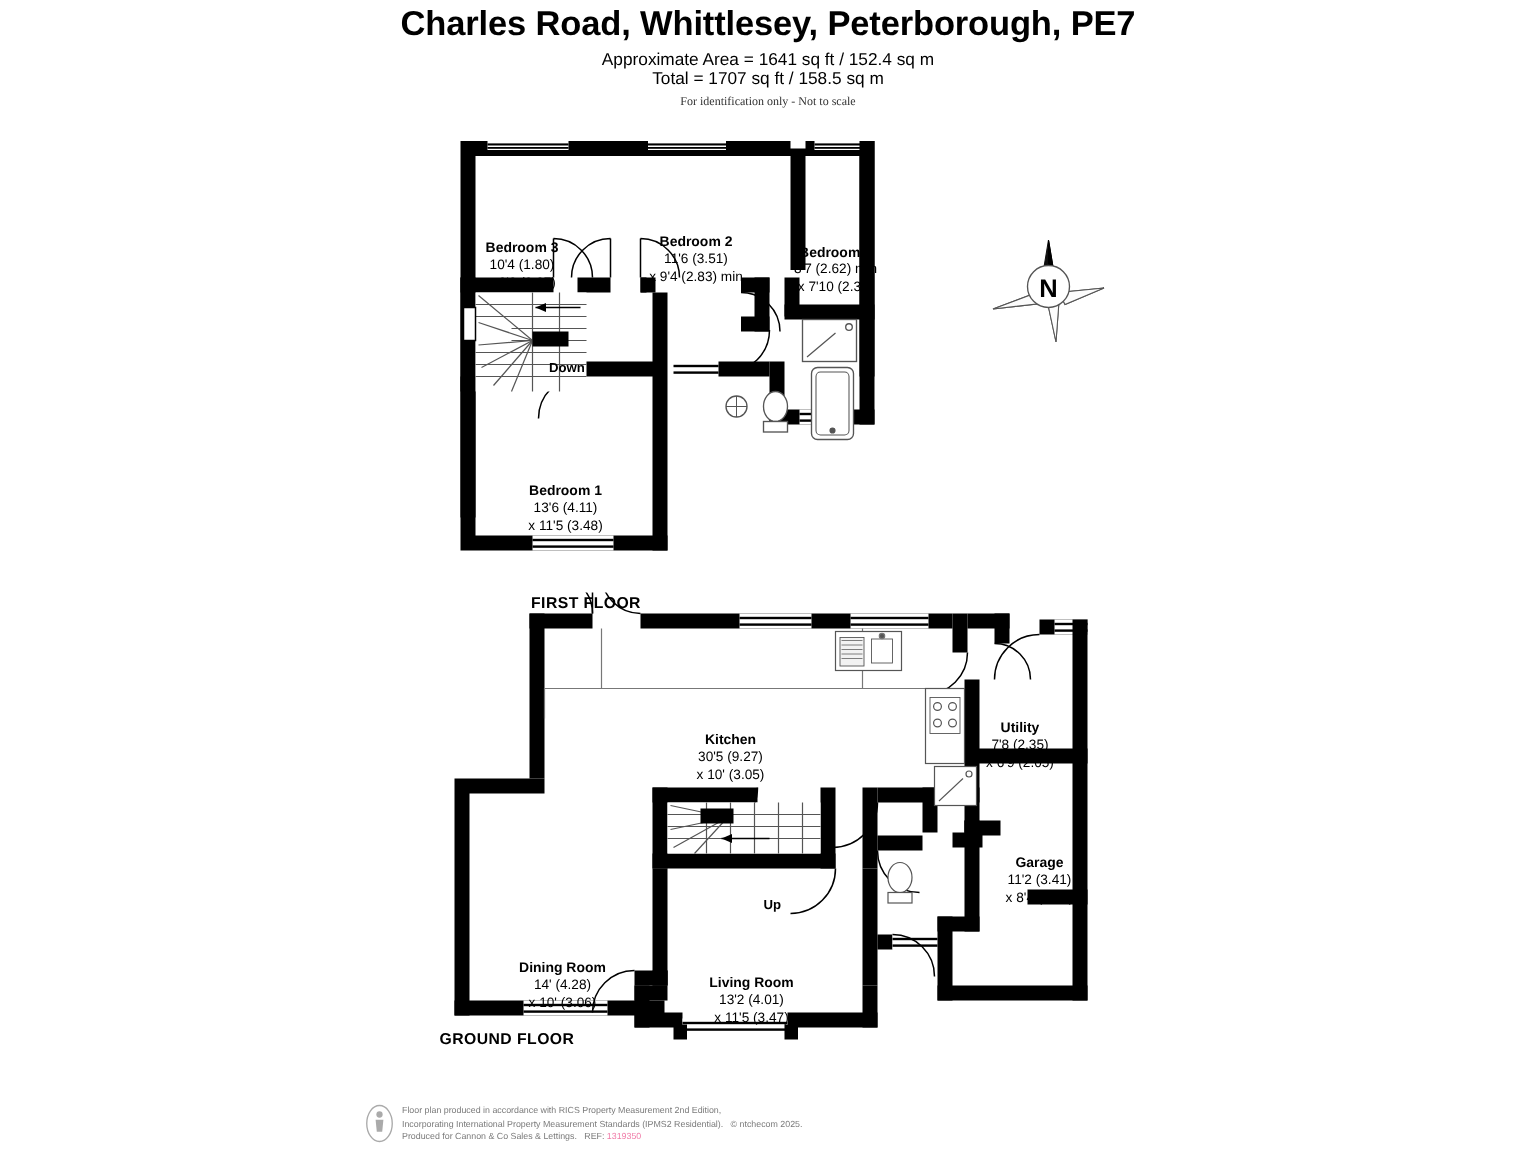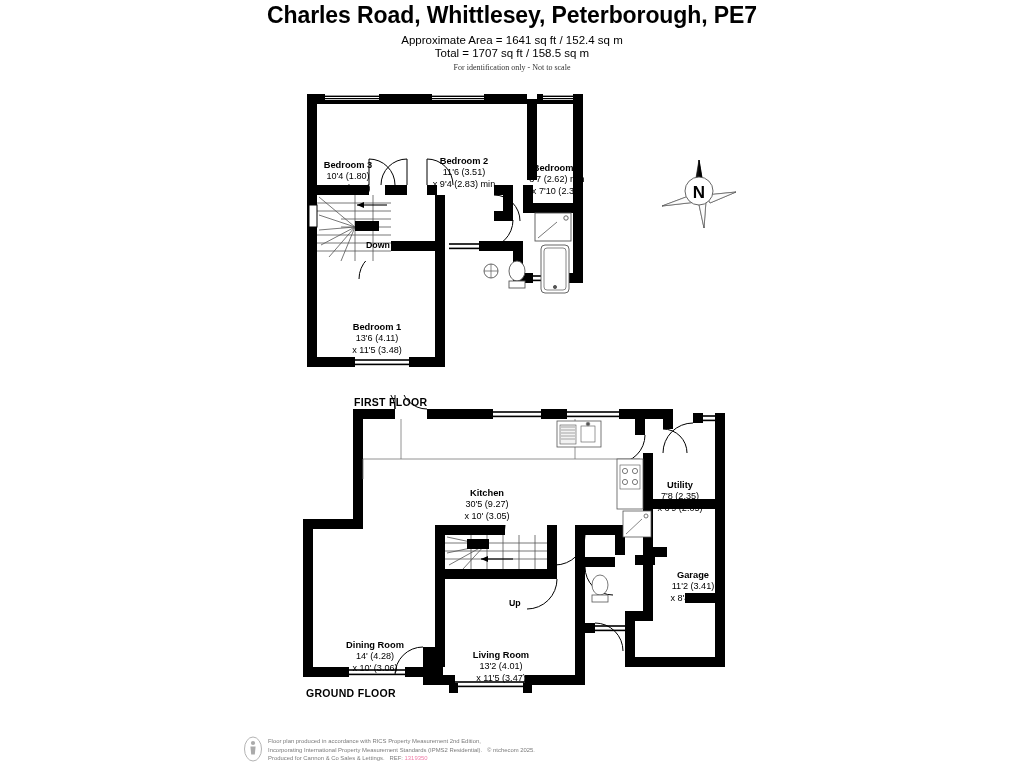--- a/index.html
+++ b/index.html
@@ -464,21 +464,21 @@
   </div>
 
   <div class="room" style="left:457px; top:618px; width:88px;">
     <span class="rname">Living Room</span>
     <span class="rdim">13'2 (4.01)</span>
     <span class="rdim">x 11'5 (3.47)</span>
   </div>
 
   <div class="dirlabel" style="left:509px; top:558px;">Up</div>
 
-  <div class="floor-label" style="left:306px; top:687px;">GROUND FLOOR</div>
+  <div class="floor-label" style="left:293px; top:687px;">GROUND FLOOR</div>
 
   <div class="footer">
     <svg class="footer-logo" viewBox="0 0 20 26">
       <ellipse cx="10" cy="13" rx="8.5" ry="12" fill="#fff" stroke="#aaa" stroke-width="0.9"></ellipse>
       <circle cx="10" cy="7" r="2.1" fill="#aaa"></circle>
       <path d="M 7.4,10.5 L 12.6,10.5 L 11.8,18.5 L 8.2,18.5 Z" fill="#aaa"></path>
     </svg>
     <div class="footer-text">
       <span class="ln">Floor plan produced in accordance with RICS Property Measurement 2nd Edition,</span>
       <span class="ln">

